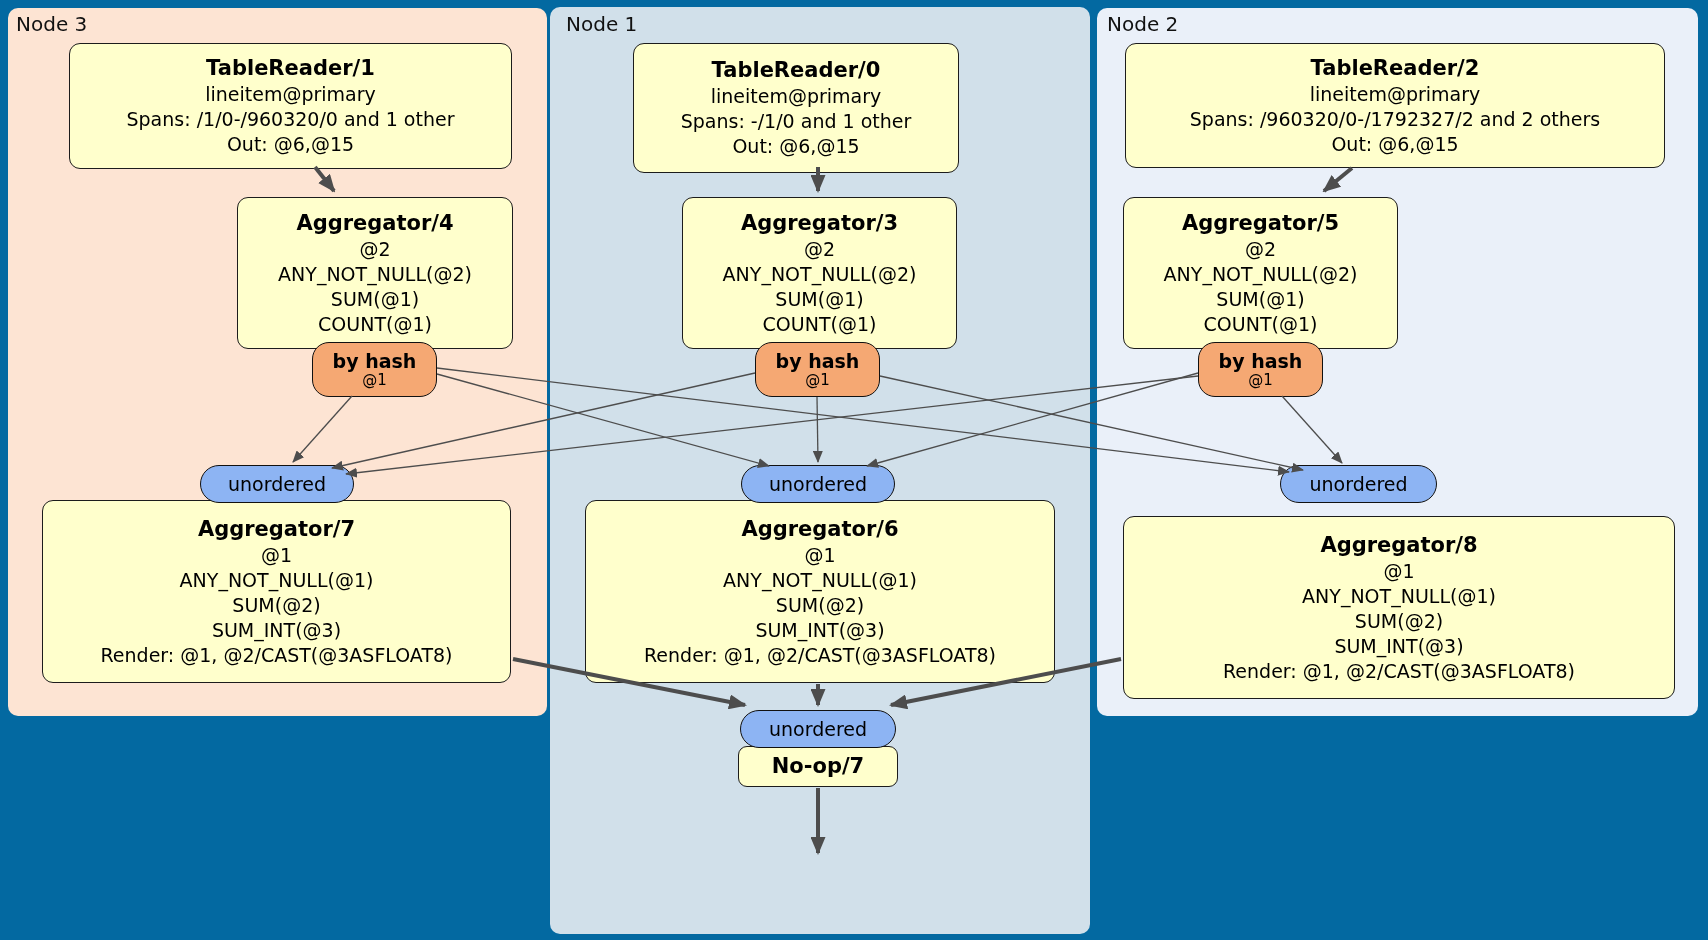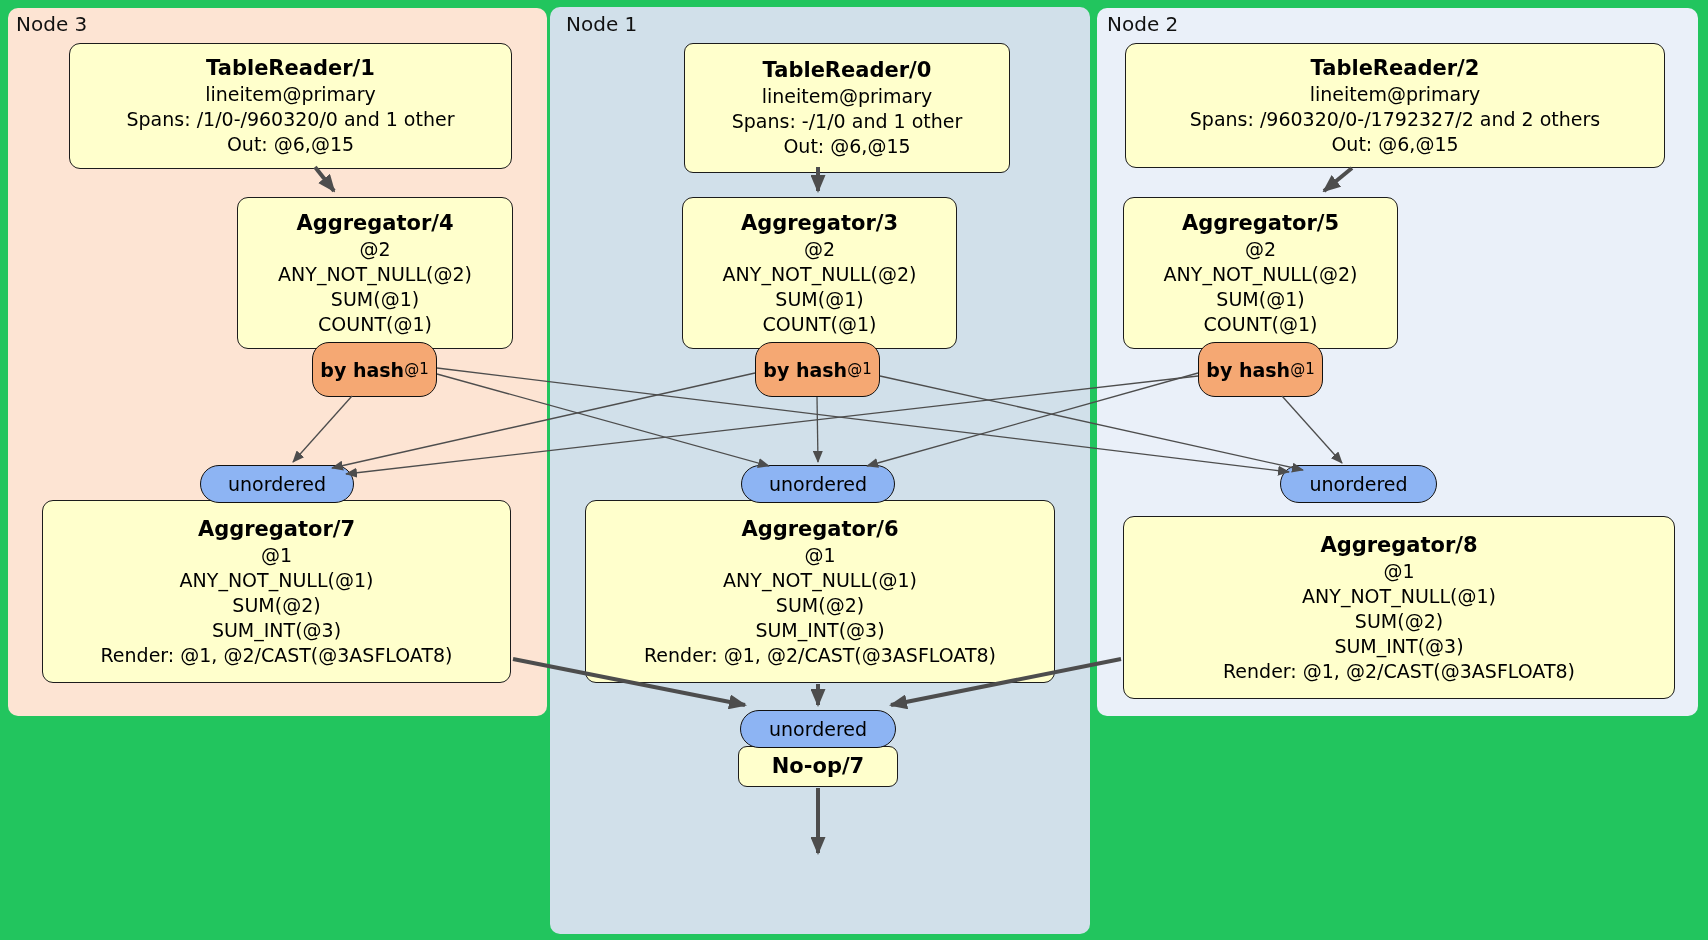--- a/index.html
+++ b/index.html
@@ -1,34 +1,34 @@
 <!DOCTYPE html>
 <html><head>
 <meta charset="utf-8">
 <style>
   html,body { margin:0; padding:0; background:#ffffff; }
   #canvas {
     position:relative; width:1708px; height:940px;
     font-family:"DejaVu Sans","Liberation Sans",sans-serif;
-    color:#000; overflow:hidden; background:#22c55e;
+    color:#000; overflow:hidden; background:#0369a1;
   }
   .region { position:absolute; border-radius:10px; z-index:1; }
   .region-label { position:absolute; font-size:20px; color:#111; z-index:2; }
   .proc {
     position:absolute; z-index:3; box-sizing:border-box;
     background:#ffffcc; border:1.6px solid #1c1c1c; border-radius:11px;
     display:flex; flex-direction:column; justify-content:center; align-items:center;
     text-align:center;
   }
   .proc-title { font-size:21px; font-weight:bold; line-height:27px; white-space:nowrap; }
   .proc-line  { font-size:19px; line-height:25px; white-space:nowrap; }
   .router {
     position:absolute; z-index:4; box-sizing:border-box;
     background:#f5a873; border:1.6px solid #111; border-radius:17px;
-    display:flex; flex-direction:row; justify-content:center; align-items:center;
+    display:flex; flex-direction:column; justify-content:center; align-items:center;
     text-align:center;
   }
   .router-label { font-size:19px; font-weight:bold; line-height:22px; }
   .router-key   { font-size:15px; line-height:17px; }
   .stream {
     position:absolute; z-index:4; box-sizing:border-box;
     background:#8db4f3; border:1.6px solid #111; border-radius:19px;
     display:flex; justify-content:center; align-items:center; text-align:center;
   }
   .stream-label { font-size:19px; font-weight:normal; }
@@ -50,21 +50,21 @@
   <div class="region-label" style="left:566px; top:12px;">Node 1</div>
   <div class="region-label" style="left:1107px; top:12px;">Node 2</div>
 
   <div class="proc" style="left:69px; top:43px; width:443px; height:126px;">
     <div class="proc-title">TableReader/1</div>
     <div class="proc-line">lineitem@primary</div>
     <div class="proc-line">Spans: /1/0-/960320/0 and 1 other</div>
     <div class="proc-line">Out: @6,@15</div>
   </div>
 
-  <div class="proc" style="left:684px; top:43px; width:326px; height:130px;border-radius:9px;">
+  <div class="proc" style="left:633px; top:43px; width:326px; height:130px;">
     <div class="proc-title">TableReader/0</div>
     <div class="proc-line">lineitem@primary</div>
     <div class="proc-line">Spans: -/1/0 and 1 other</div>
     <div class="proc-line">Out: @6,@15</div>
   </div>
 
   <div class="proc" style="left:1125px; top:43px; width:540px; height:125px;">
     <div class="proc-title">TableReader/2</div>
     <div class="proc-line">lineitem@primary</div>
     <div class="proc-line">Spans: /960320/0-/1792327/2 and 2 others</div>

